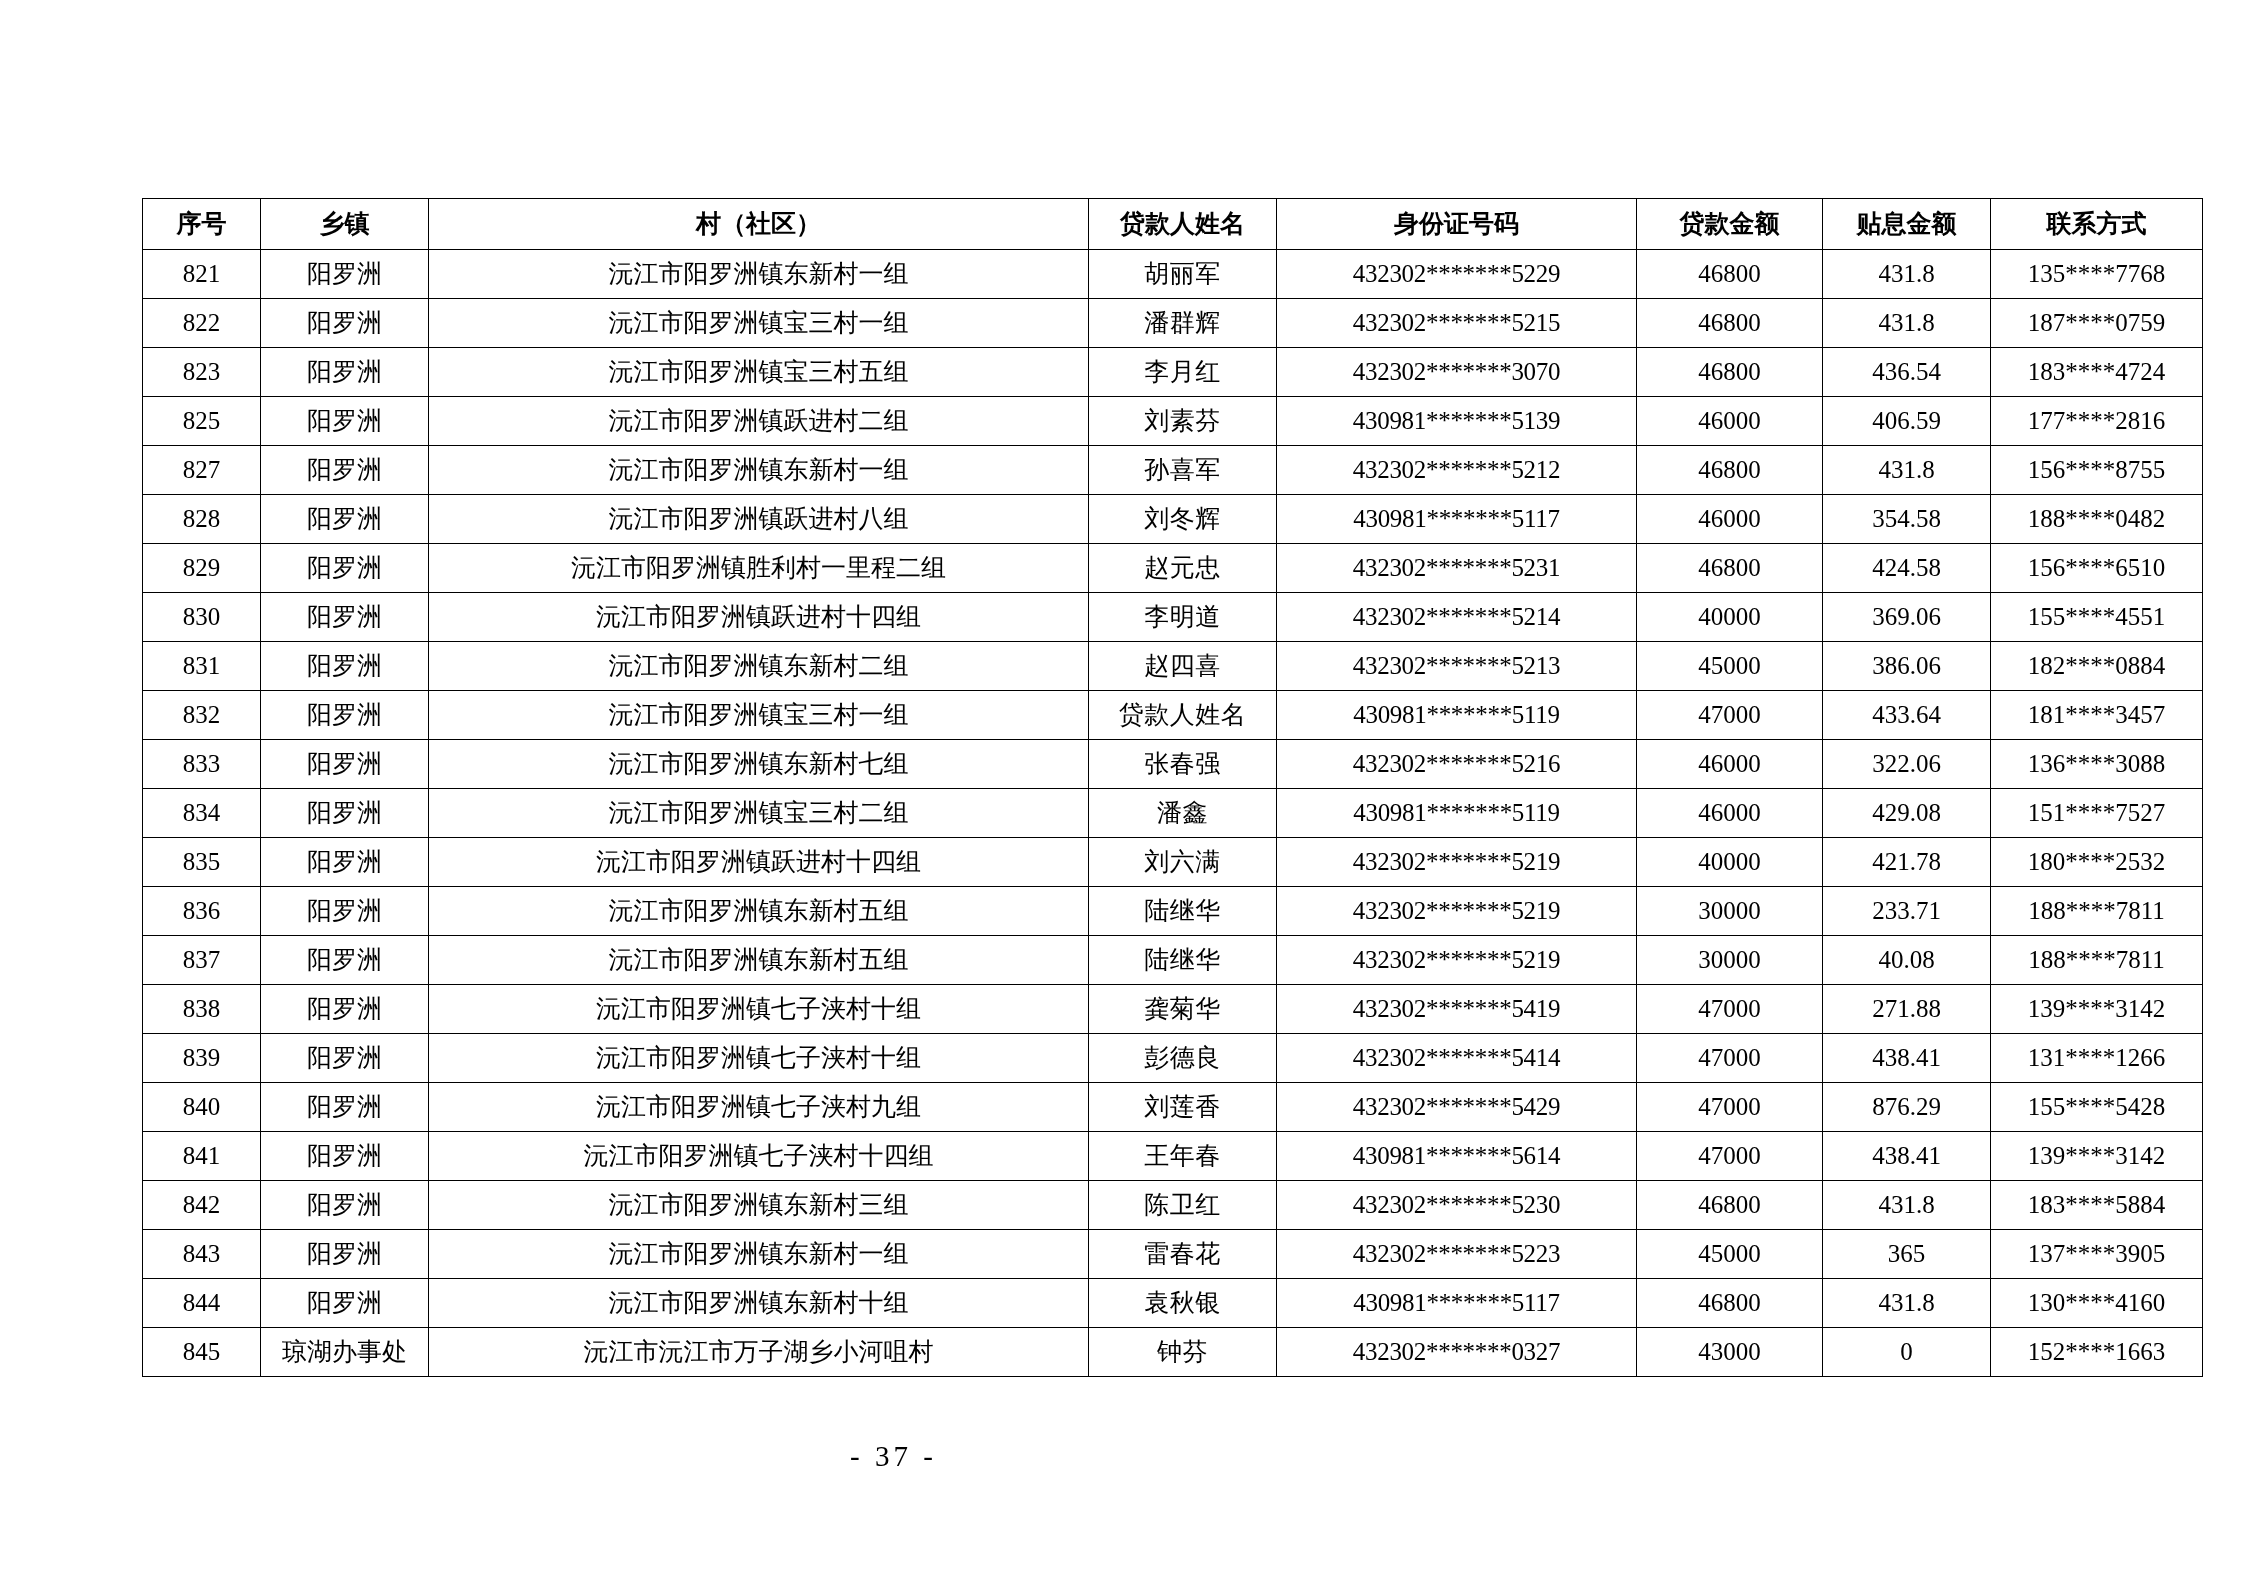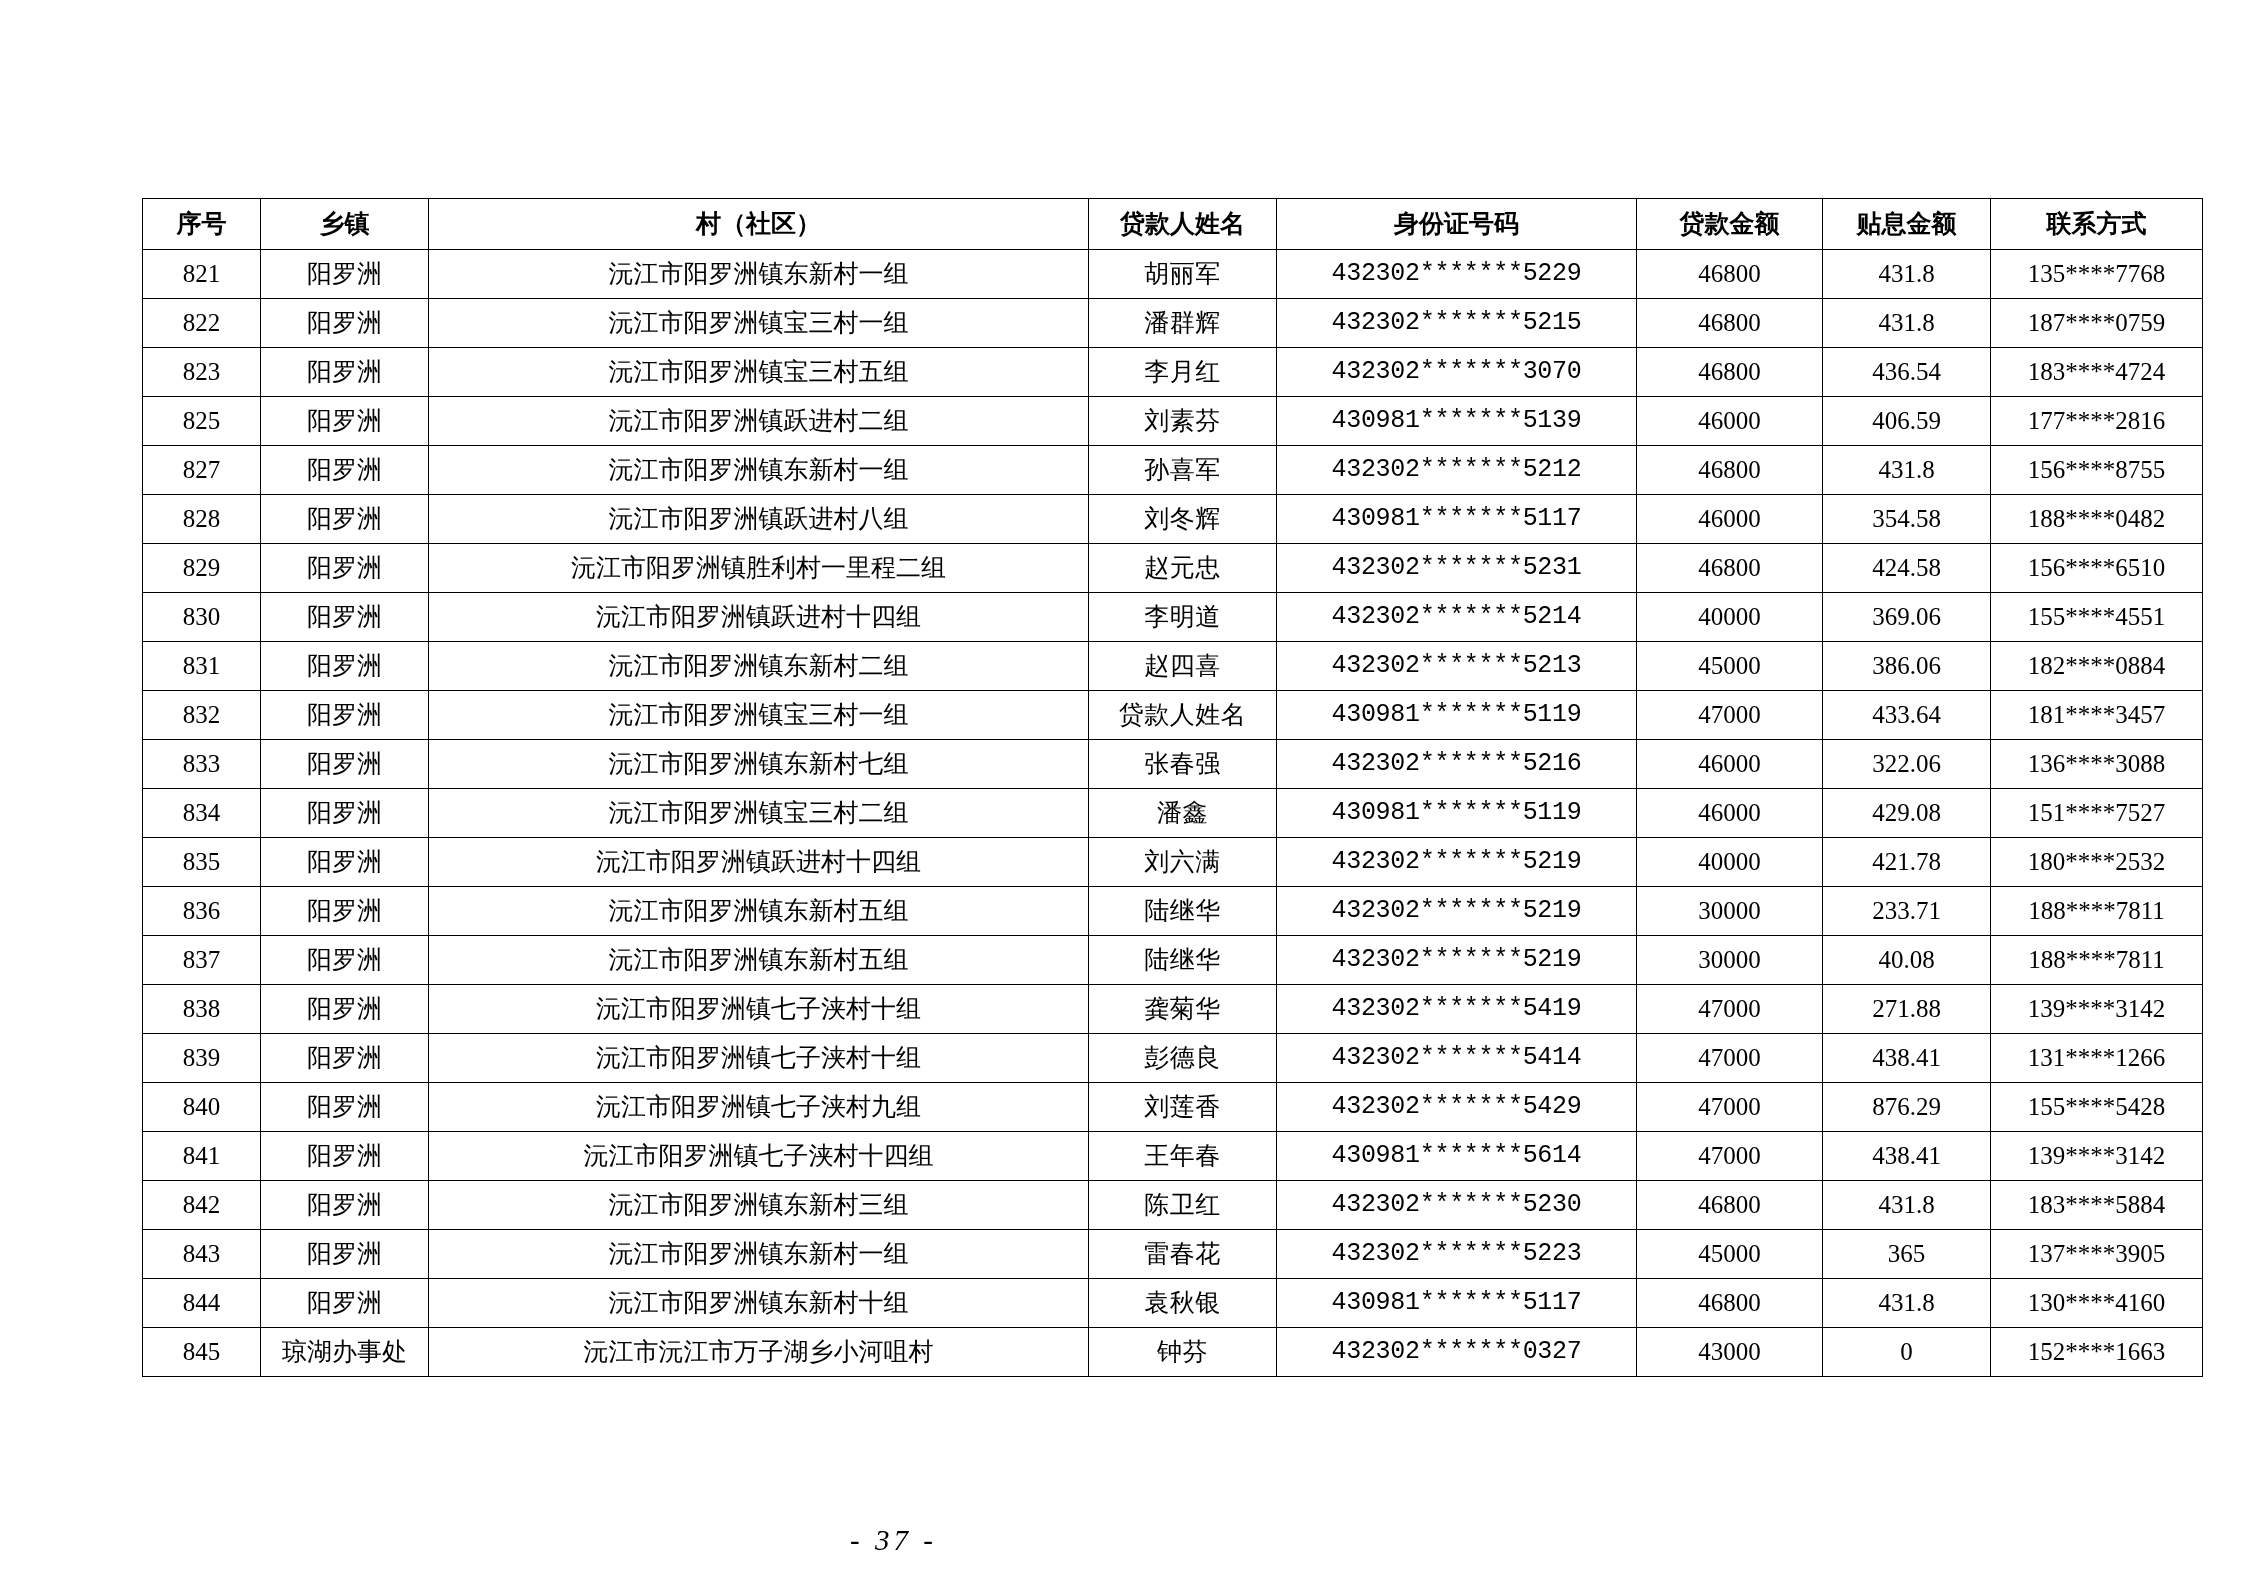--- a/index.html
+++ b/index.html
@@ -53,31 +53,30 @@
   .col-seq   { width: 118px; }
   .col-town  { width: 168px; }
   .col-vill  { width: 660px; }
   .col-name  { width: 188px; }
   .col-id    { width: 360px; }
   .col-loan  { width: 186px; }
   .col-sub   { width: 168px; }
   .col-phone { width: 212px; }
 
   .cell-name { letter-spacing: 0.5px; }
-  .cell-id { font-family: Liberation Mono, monospace; letter-spacing: -0.3px; }
+  .cell-id { font-family: Liberation Serif, serif; letter-spacing: -0.3px; }
 
   .page-number {
     position: absolute;
     left: 0;
-    top: 1524px;
+    top: 1440px;
     width: 1787px;
     text-align: center;
     font-size: 29px;
     letter-spacing: 4px;
-    font-style: italic;
   }
 </style>
 </head>
 <body>
 
 <div class="page">
   <div class="table-wrap">
     <table class="doc-table">
       <colgroup>
         <col class="col-seq">

